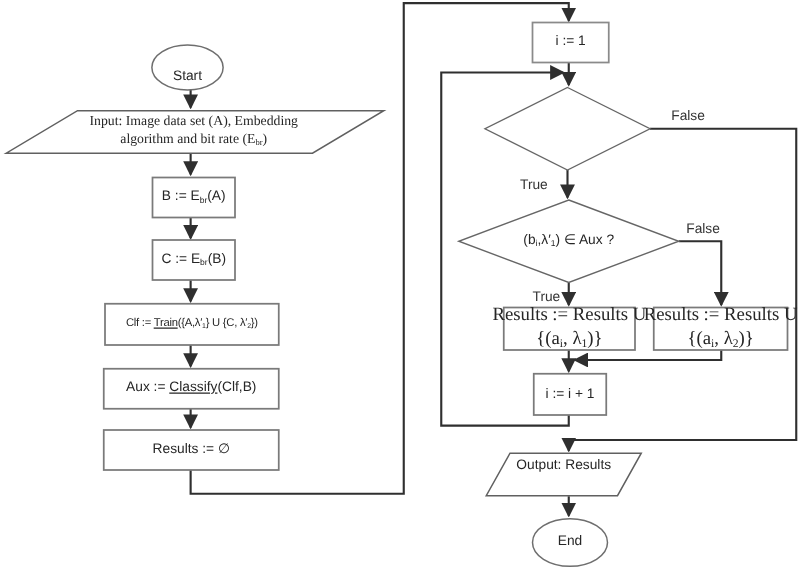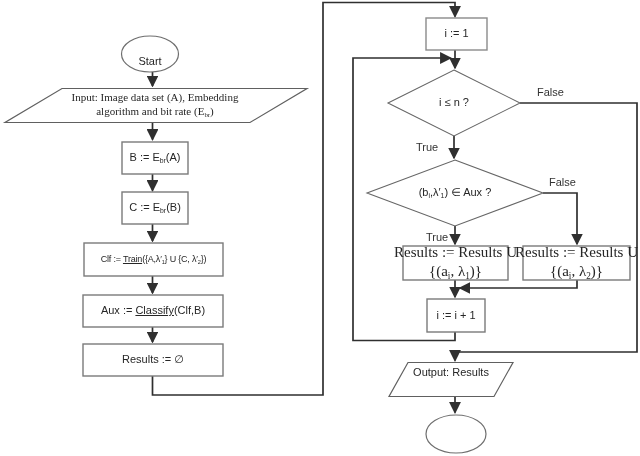--- a/index.html
+++ b/index.html
@@ -104,23 +104,20 @@
   </div>
 
   <div class="label" style="left:83px;top:344px;width:140px;height:32px;">
     <span>Results := ∅</span>
   </div>
 
   <div class="label" style="left:426px;top:18px;width:61px;height:32px;">
     <span>i := 1</span>
   </div>
 
-  <div class="label" style="left:388px;top:70px;width:132px;height:66px;">
-    <span>i ≤ n ?</span>
-  </div>
 
   <div class="label" style="left:367px;top:160px;width:176px;height:66px;">
     <span><span>(b</span><span class="sub">i</span><span>,λ′</span><span class="sub">1</span><span>) ∈ Aux ?</span></span>
   </div>
 
   <div class="label fs95" style="left:403px;top:246px;width:105px;height:34px;">
     <span class="stack">
       <span class="row">Results := Results U</span>
       <span class="row"><span>{(a</span><span class="sub">i</span><span>, λ</span><span class="sub">1</span><span>)}</span></span>
     </span>
@@ -134,14 +131,17 @@
   </div>
 
   <div class="label" style="left:427px;top:299px;width:58px;height:33px;">
     <span>i := i + 1</span>
   </div>
 
   <div class="label" style="left:389px;top:362px;width:124px;height:22px;">
     <span>Output: Results</span>
   </div>
 
+  <div class="label" style="left:426px;top:415px;width:60px;height:38px;">
+    <span>End</span>
+  </div>
 
 </div>
 
 </body></html>

